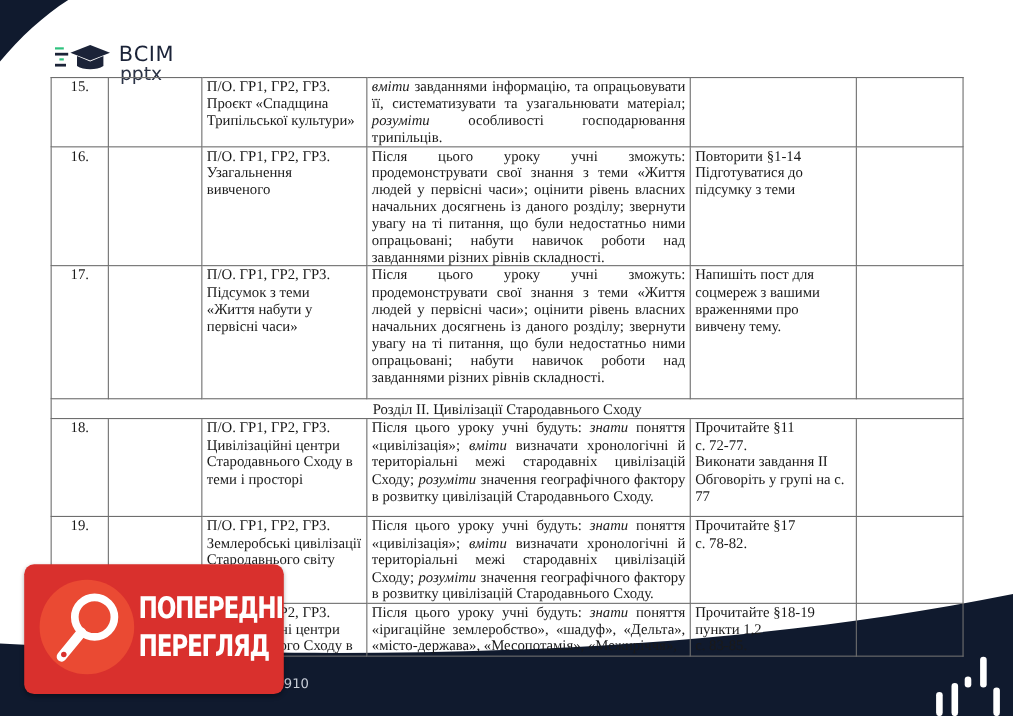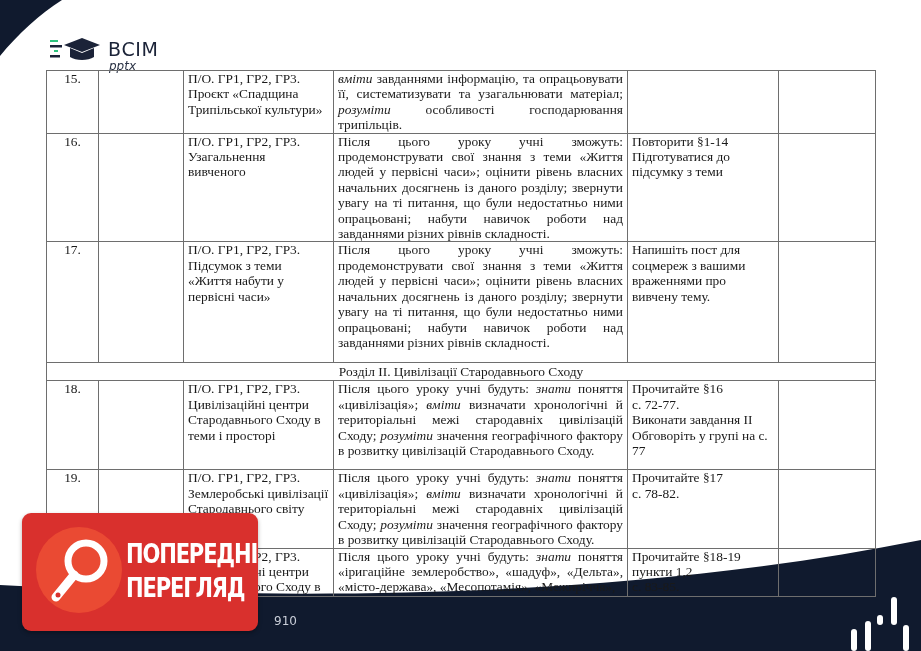--- a/index.html
+++ b/index.html
@@ -9,37 +9,37 @@
   }
   .corner-tl {
     position: absolute; left: 0; top: 0; width: 921px; height: 651px; pointer-events: none;
   }
   .logo {
     position: absolute; left: 48px; top: 24px; display: flex; align-items: center; gap: 6px;
   }
   .logo-mark { width: 54px; height: 30px; position: relative; }
   .logo-text { line-height: 1; font-family: "DejaVu Sans", sans-serif; color: #1b2338; }
   .logo-text .brand { font-size: 19px; font-weight: 400; letter-spacing: 0.5px; display: block; margin-top: 16px; }
-  .logo-text .sub { font-size: 12px; display: block; margin-left: 1px; margin-top: 1px; color: #2a3245; font-style: italic; }
+  .logo-text .sub { font-size: 17px; display: block; margin-left: 1px; margin-top: 1px; color: #2a3245; }
 
   table.plan {
     position: absolute; left: 46px; top: 70px; width: 829px;
     border-collapse: collapse; table-layout: fixed;
     font-size: 13.4px; line-height: 15.4px;
   }
   table.plan td {
     border: 1px solid #6e6e6e; vertical-align: top; padding: 0 4px 0 4px;
   }
   td.num { text-align: center; padding-right: 4px; }
   td.obj { text-align: justify; text-align-last: left; }
   td.obj i { font-style: italic; }
   tr.section td { text-align: center; font-weight: normal; padding: 1px 0 0 0; }
   .footer-num {
     position: absolute; left: 258px; top: 614px; font-family: "DejaVu Sans", sans-serif;
-    font-size: 12px; color: #c9ced8; margin-left: 16px;
+    font-size: 12px; color: #c9ced8;
   }
   .preview-badge {
     position: absolute; left: 22px; top: 513px; width: 236px; height: 118px;
     background: #d9302d; border-radius: 9px; box-shadow: 0 2px 4px rgba(0,0,0,0.3);
     display: flex; align-items: center; overflow: hidden;
   }
   .badge-circle {
     position: absolute; left: 14px; top: 14px; width: 86px; height: 86px; border-radius: 50%;
     background: #ea4a33;
   }
@@ -131,21 +131,21 @@
 
     <tr style="height:89px">
       <td class="num">18.</td>
       <td></td>
       <td>
         <div>П/О. ГР1, ГР2, ГР3.</div>
         <div>Цивілізаційні центри Стародавнього Сходу в теми і просторі</div>
       </td>
       <td class="obj"><span>Після цього уроку учні будуть: </span><i>знати</i><span> поняття «цивілізація»; </span><i>вміти</i><span> визначати хронологічні й територіальні межі стародавніх цивілізацій Сходу; </span><i>розуміти</i><span> значення географічного фактору в розвитку цивілізацій Стародавнього Сходу.</span></td>
       <td>
-        <div>Прочитайте §16</div>
+        <div>Прочитайте §11</div>
         <div>с. 72-77.</div>
         <div>Виконати завдання ІІ</div>
         <div>Обговоріть у групі на с. 77</div>
       </td>
       <td></td>
     </tr>
 
     <tr style="height:76px">
       <td class="num">19.</td>
       <td></td>

